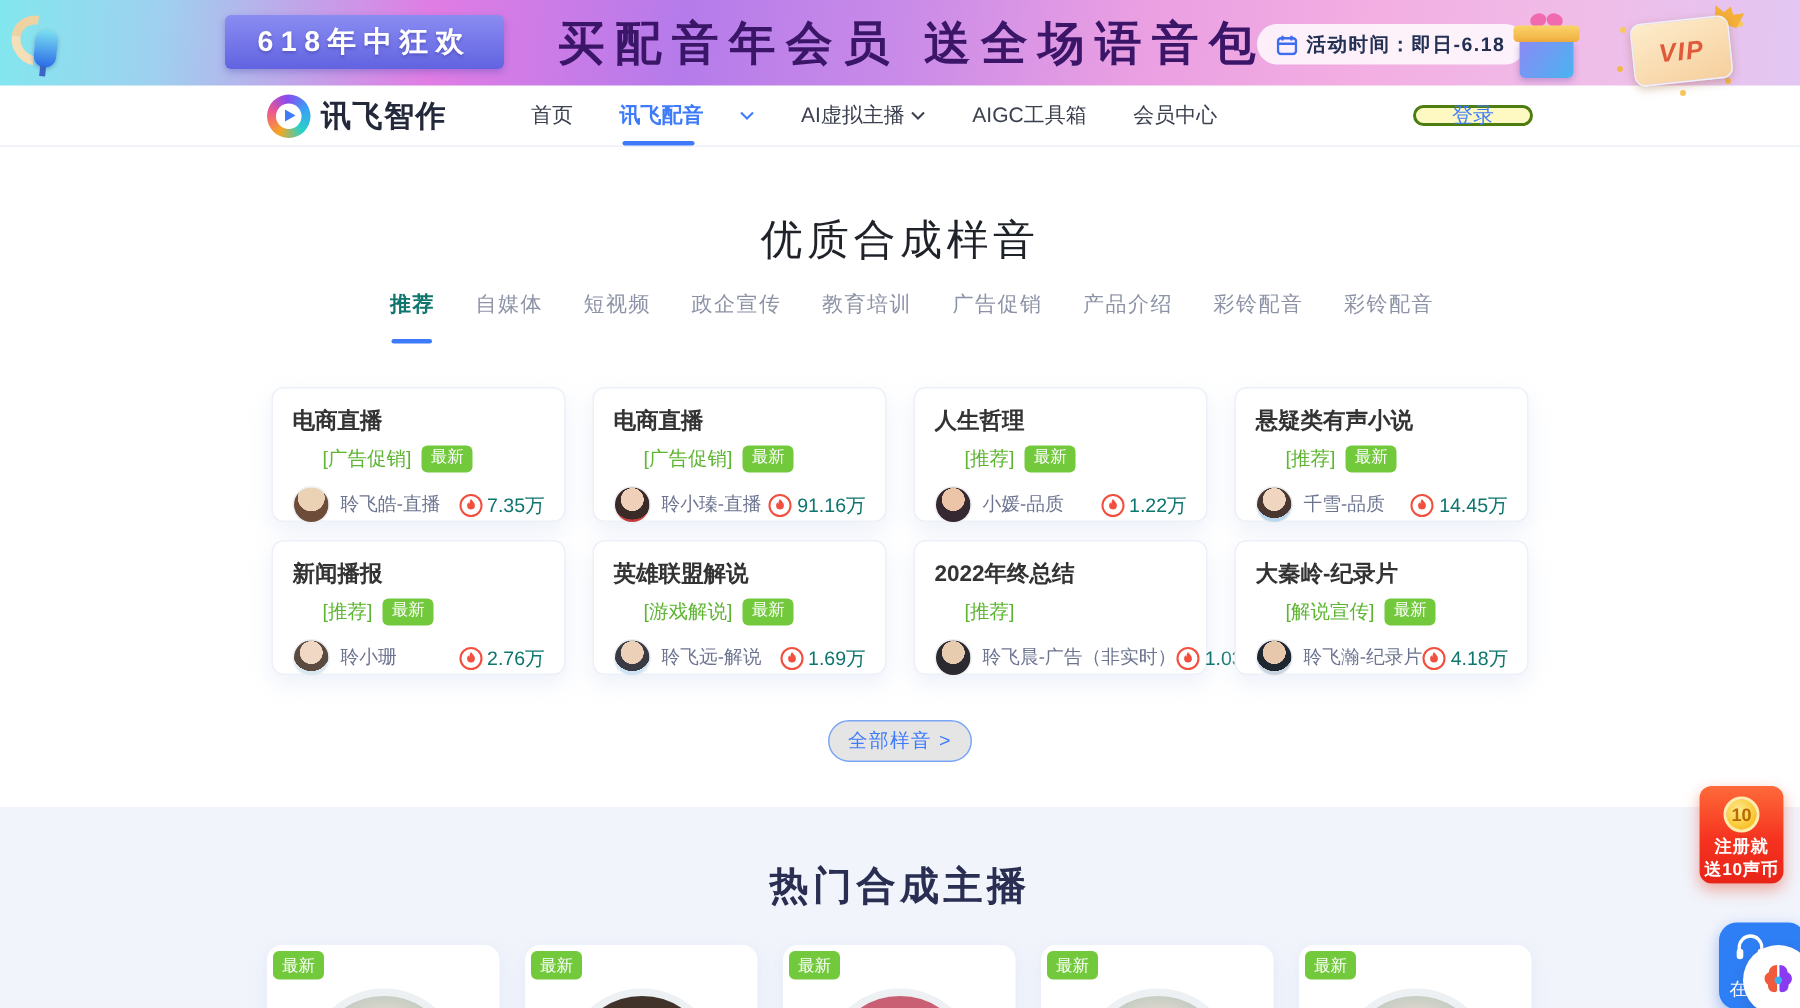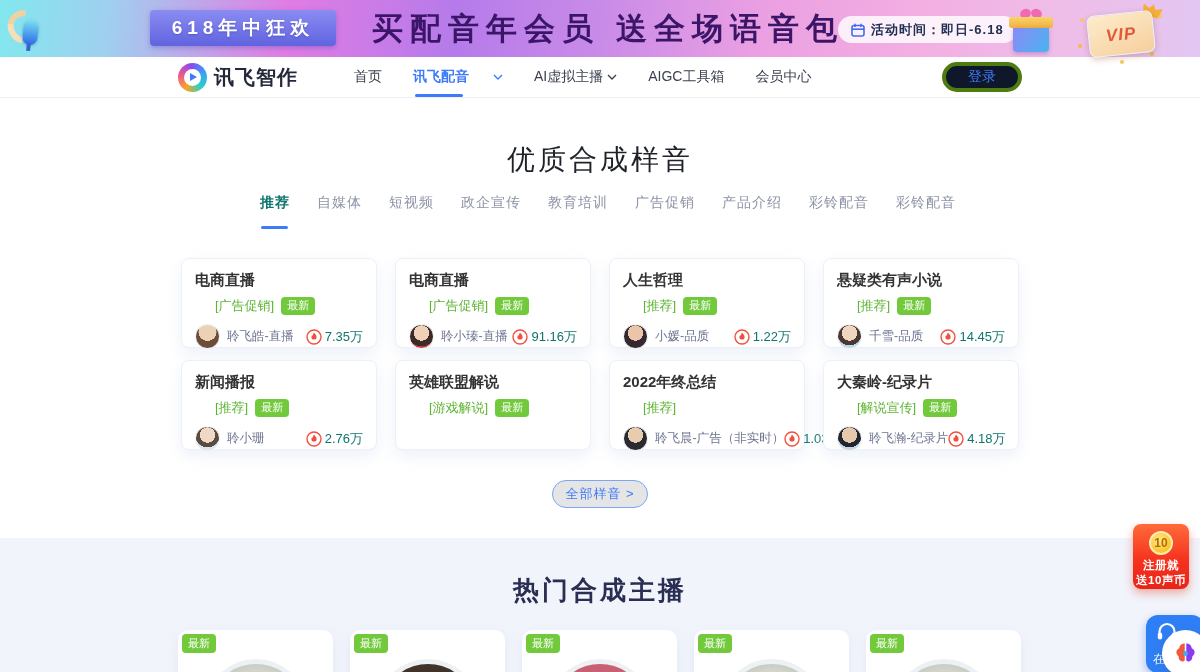--- a/index.html
+++ b/index.html
@@ -63,22 +63,22 @@
     border-radius:50%; background:#fff; }
   .logo-icon::after { content:""; position:absolute; left:12px; top:10px; width:0; height:0;
     border-left:7px solid #3e7bfa; border-top:4.5px solid transparent; border-bottom:4.5px solid transparent; }
   .brand-name { font-size:20px; font-weight:800; color:#23283a; letter-spacing:1px; }
   .nav-menu { display:flex; margin-left:56px; gap:31px; height:40px; }
   .nav-item { position:relative; display:flex; align-items:center; gap:4px; font-size:14px;
     color:#3c4150; cursor:pointer; height:40px; }
   .nav-item.active { color:#3e7bfa; font-weight:600;gap:24px; }
   .nav-item.active::after { content:""; position:absolute; left:2px; bottom:0; width:48px; height:3px;
     background:#3e7bfa; border-radius:2px; }
-  .login-btn { margin-left:auto; width:80px; height:30px; border:4px solid #4d7c0f; border-radius:16px;
-    background:#0f172a; color:#3e7bfa; font-size:14px; display:flex; align-items:center; justify-content:center;
+  .login-btn { margin-left:auto; width:80px; height:14px; border:2px solid #4d7c0f; border-radius:16px;
+    background:#fef9c3; color:#3e7bfa; font-size:14px; display:flex; align-items:center; justify-content:center;
     cursor:pointer; }
 
   
   .samples { height:440px; background:#fff; padding-top:42px; }
   .sec-title { text-align:center; font-size:28px; font-weight:400; color:#1f2329;
     letter-spacing:3px; line-height:40px; }
   .tabs { margin-top:14px; display:flex; justify-content:center; gap:27px; height:26px; }
   .tab { position:relative; font-size:14px; color:#8d93a6; cursor:pointer; letter-spacing:1px; }
   .tab.active { color:#0f766e; font-weight:600;margin-left:16px; }
   .tab.active::after { content:""; position:absolute; left:1px; bottom:-9px; width:27px; height:3px;
@@ -325,20 +325,31 @@
         </span>
       </div>
     </div>
 
     <div class="card">
       <div class="card-title">英雄联盟解说</div>
       <div class="card-meta">
         <span class="cat">[游戏解说]</span>
         <span class="badge">最新</span>
       </div>
+      <div class="card-foot">
+        <span class="avatar av5"></span>
+        <span class="speaker">聆飞远-解说</span>
+        <span class="plays">
+          <svg width="16" height="16" viewBox="0 0 16 16">
+              <circle cx="8" cy="8" r="7" fill="none" stroke="#f2503f" stroke-width="1.4"></circle>
+              <path d="M8 3.6c.9 1.5 2.6 2.4 2.6 4.4a2.6 2.6 0 0 1-5.2 0c0-.9.4-1.5.9-2.2.1.5.3.9.7 1.1-.1-1.2.3-2.4 1-3.3z" fill="#f2503f"></path>
+            </svg>
+          <span>1.69万</span>
+        </span>
+      </div>
     </div>
 
     <div class="card no-badge">
       <div class="card-title">2022年终总结</div>
       <div class="card-meta">
         <span class="cat">[推荐]</span>
 
       </div>
       <div class="card-foot">
         <span class="avatar av6"></span>

